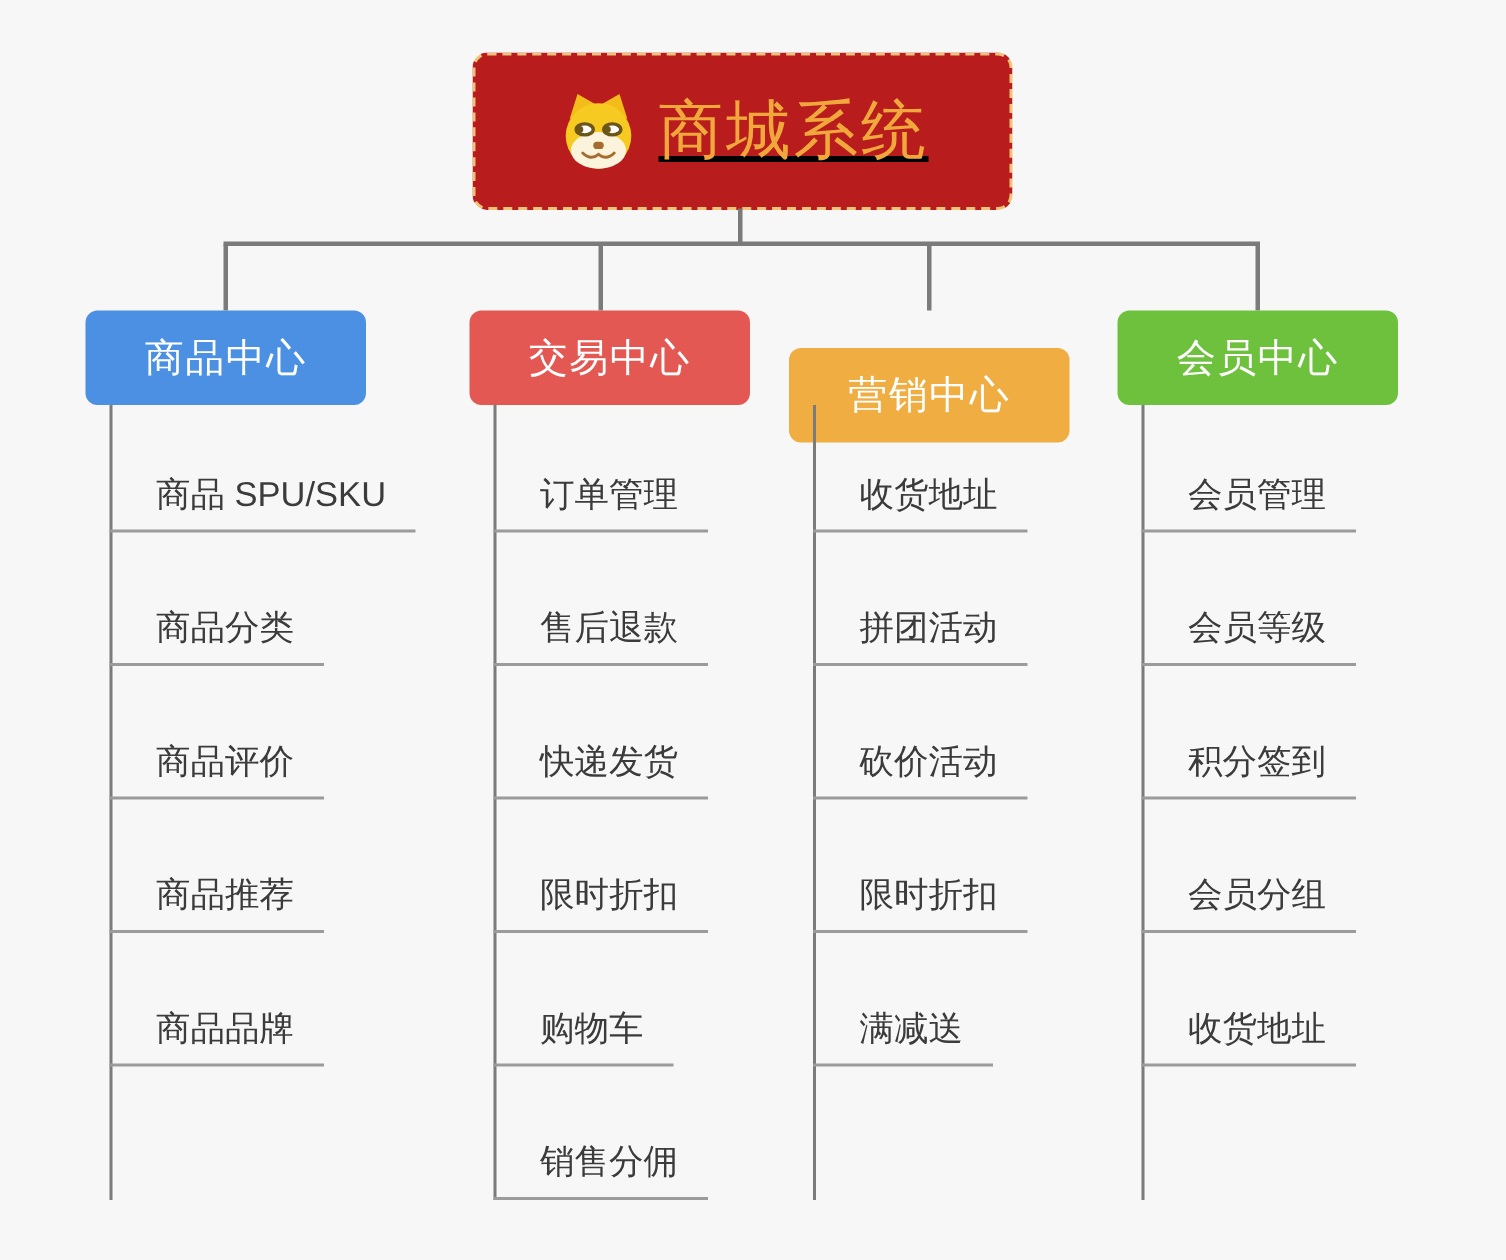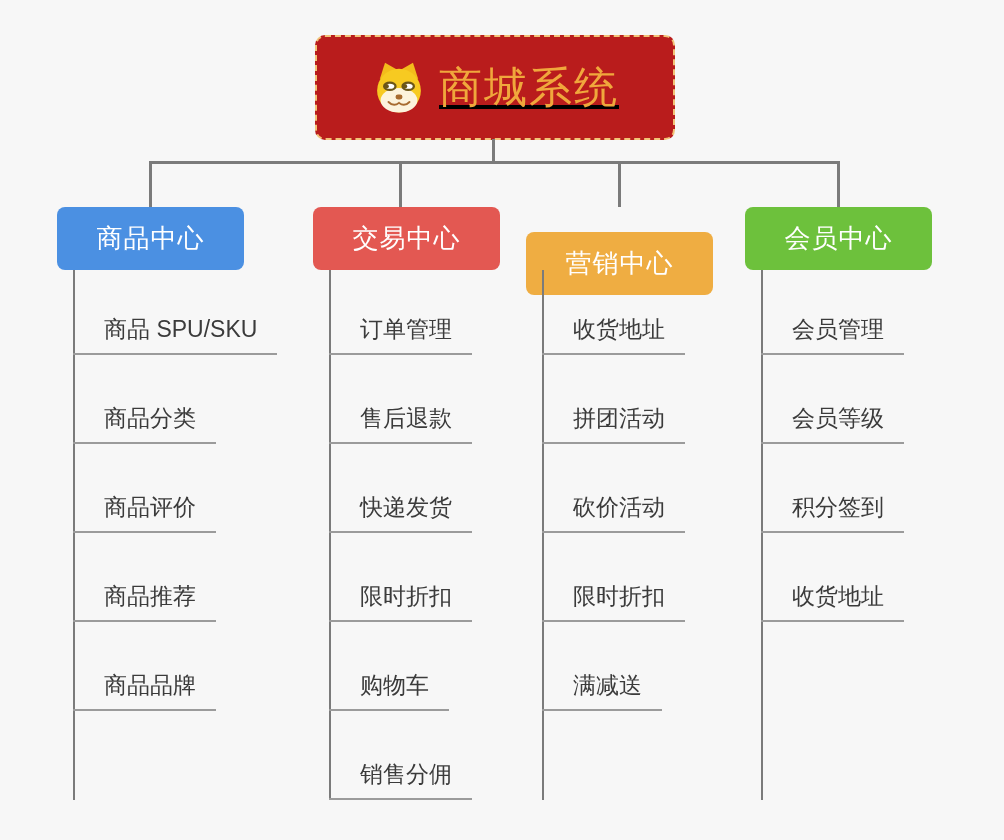--- a/index.html
+++ b/index.html
@@ -140,18 +140,21 @@
       <div class="row">
           <div class="leaf">会员管理</div>
         </div>
       <div class="row">
           <div class="leaf">会员等级</div>
         </div>
       <div class="row">
           <div class="leaf">积分签到</div>
         </div>
       <div class="row">
+          <div class="leaf">会员分组</div>
+        </div>
+      <div class="row">
           <div class="leaf">收货地址</div>
         </div>
     </div>
   </div>
 
 </div>
 
 </body></html>

